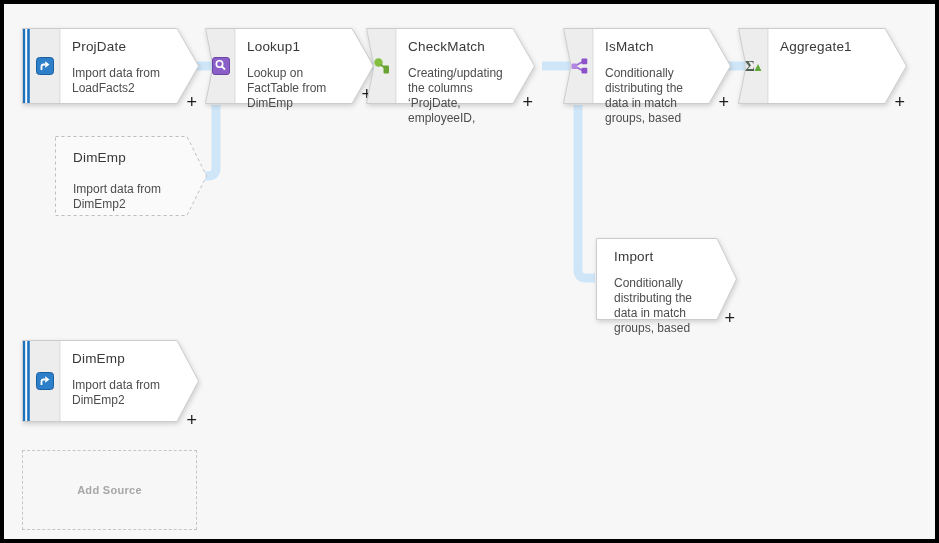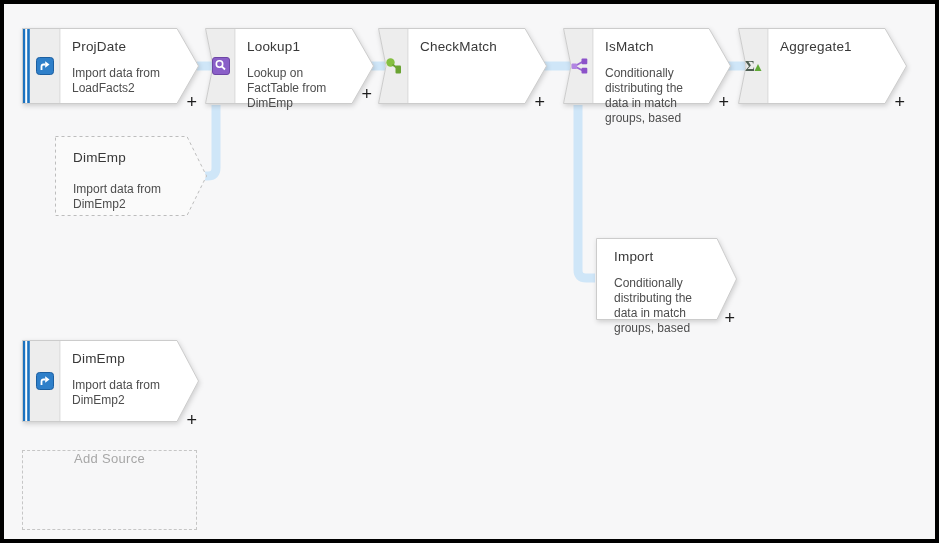--- a/index.html
+++ b/index.html
@@ -24,22 +24,22 @@
     font-size:12px;line-height:1.25;color:#4d4d4d;
   }
   .node.ghost .n-title{top:14px;}
   .node.ghost .n-desc{top:46px;}
   .n-icon{position:absolute;}
   .plus{
     position:absolute;right:2px;bottom:-7px;font-size:18px;color:#1c1c1c;
     cursor:pointer;line-height:1;user-select:none;
   }
   .node.add{
-    border:1px dashed #c6c6c6;display:flex;align-items:flex-start;justify-content:center;
-    color:#a7a7a7;font-size:13px;cursor:pointer;box-sizing:border-box;letter-spacing:.3px;
+    border:1px dashed #c6c6c6;display:flex;align-items:center;justify-content:center;
+    color:#a7a7a7;font-size:11px;cursor:pointer;box-sizing:border-box;letter-spacing:.3px;font-weight:bold;
   }
 </style>
 </head>
 <body>
 
 <div id="screen">
   <svg id="connector-svg" width="939" height="543">
       <path d="M 197 66 L 212 66" fill="none" stroke="#cfe6f8" stroke-width="9"></path>
       <path d="M 369 66 L 385 66" fill="none" stroke="#cfe6f8" stroke-width="9"></path>
       <path d="M 542 66 L 570 66" fill="none" stroke="#cfe6f8" stroke-width="9"></path>
@@ -90,40 +90,41 @@
   </svg>
       <svg class="n-icon" style="left:7px;top:29px" width="18" height="18" viewBox="0 0 18 18">
         <rect x="0.5" y="0.5" width="17" height="17" rx="2.5" fill="#8a5fc8" stroke="#6d46a5"></rect>
      <circle cx="7.5" cy="7" r="3.2" fill="none" stroke="#fff" stroke-width="1.6"></circle>
      <line x1="9.8" y1="9.3" x2="13" y2="12.5" stroke="#fff" stroke-width="1.8"></line>
       </svg>
       <div class="n-title">Lookup1</div>
       <div class="n-desc">Lookup on FactTable from DimEmp</div>
       <div class="plus">+</div>
     </div>
-    <div class="node transform solid" style="left: 378px; top: 28px; width: 169px; height: 76px;">
+    <div class="node transform solid" style="left: 366px; top: 28px; width: 169px; height: 76px;">
       <svg class="shape" width="169" height="76">
     <defs>
           <clipPath id="clip-checkmatch">
             <path d="M 0.5 0.5 L 147 0.5 L 168.5 38 L 147 75.5 L 0.5 75.5 L 8 38 Z"></path>
           </clipPath>
         </defs>
     <path d="M 0.5 0.5 L 147 0.5 L 168.5 38 L 147 75.5 L 0.5 75.5 L 8 38 Z" fill="#ffffff" stroke="none"></path>
     <g clip-path="url(#clip-checkmatch)">
       <rect x="0" y="0" width="30" height="76" fill="#ededed"></rect>
       <rect x="29.4" y="0" width="1" height="76" fill="#d9d9d9"></rect>
         </g>
     <path d="M 0.5 0.5 L 147 0.5 L 168.5 38 L 147 75.5 L 0.5 75.5 L 8 38 Z" fill="none" stroke="#cccccc" stroke-width="1"></path>
   </svg>
       <svg class="n-icon" style="left:7px;top:29px" width="18" height="18" viewBox="0 0 18 18">
         <circle cx="5.5" cy="5.5" r="4.2" fill="#84bf41"></circle>
      <line x1="7.5" y1="7.5" x2="11.5" y2="10.5" stroke="#6aa332" stroke-width="2"></line>
      <rect x="10.5" y="8.5" width="5.5" height="8" rx="1" fill="#6aa332"></rect>
       </svg>
       <div class="n-title">CheckMatch</div>
+      <div class="n-desc">Creating/updating the columns ‘ProjDate, employeeID,</div>
       <div class="plus">+</div>
     </div>
     <div class="node transform solid" style="left: 563px; top: 28px; width: 168px; height: 76px;">
       <svg class="shape" width="168" height="76">
     <defs>
           <clipPath id="clip-ismatch">
             <path d="M 0.5 0.5 L 146 0.5 L 167.5 38 L 146 75.5 L 0.5 75.5 L 8 38 Z"></path>
           </clipPath>
         </defs>
     <path d="M 0.5 0.5 L 146 0.5 L 167.5 38 L 146 75.5 L 0.5 75.5 L 8 38 Z" fill="#ffffff" stroke="none"></path>

